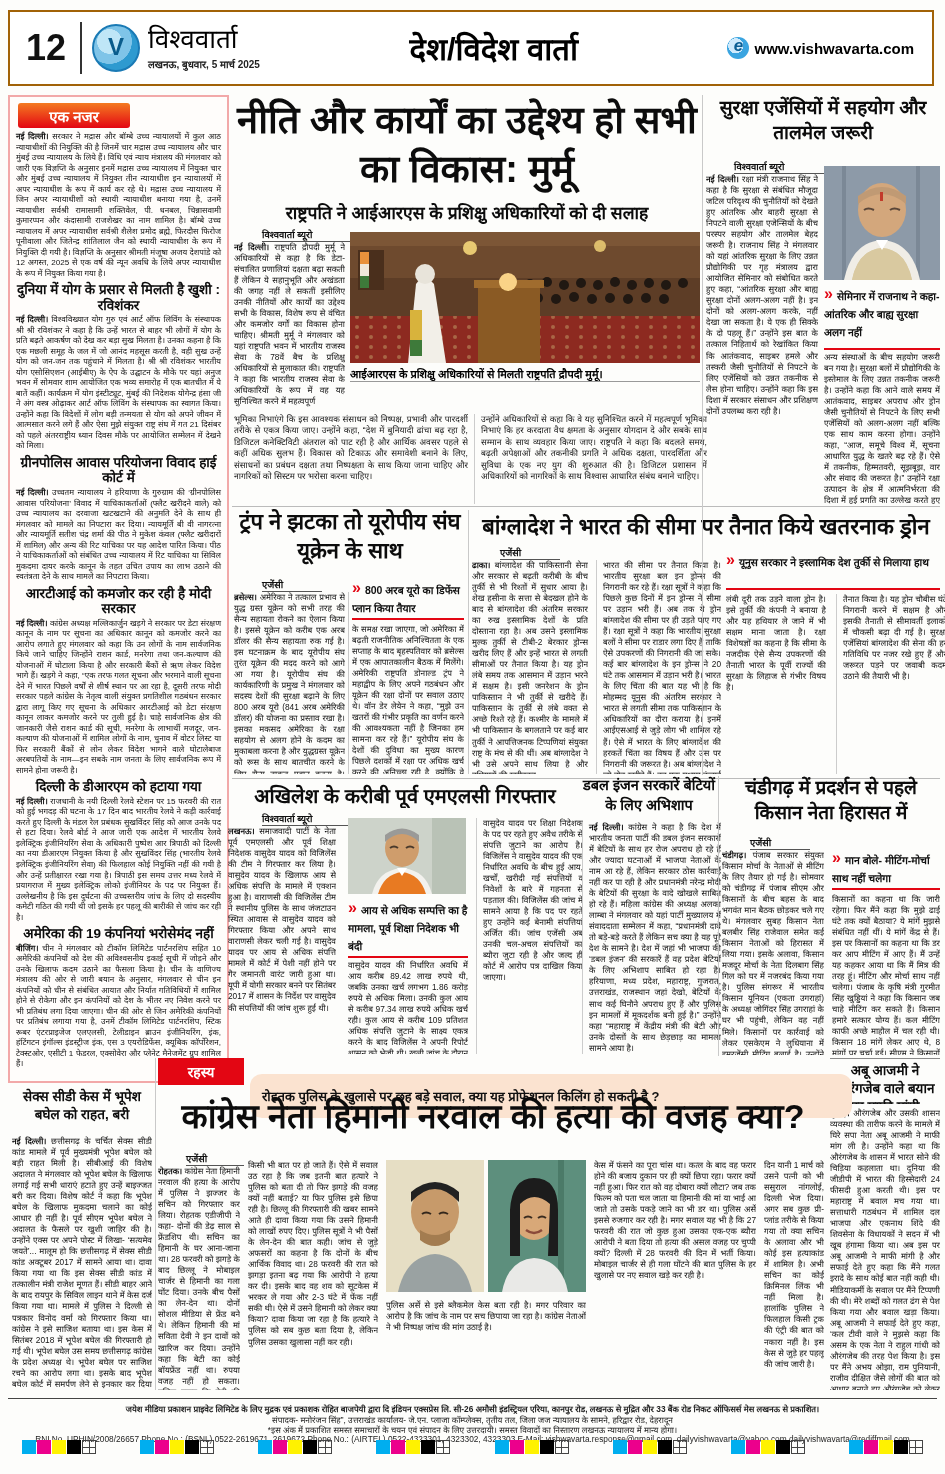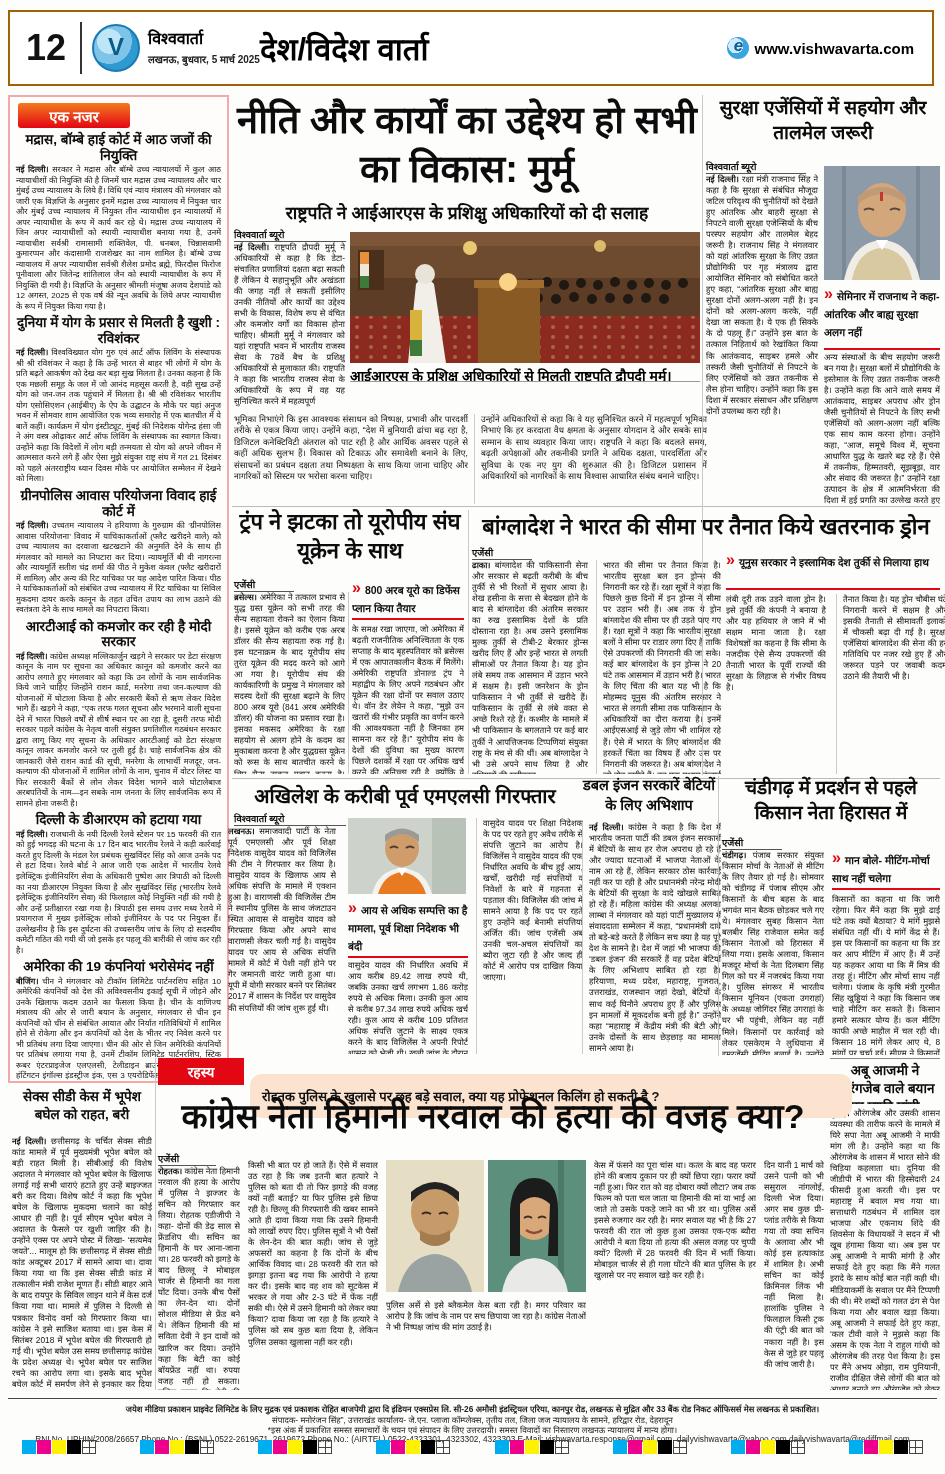--- a/index.html
+++ b/index.html
@@ -9,38 +9,38 @@
   .masthead{position:absolute;left:8px;top:10px;width:922px;height:72px;border:2px solid #a16207;
             background:#fff;display:flex;align-items:center;}
   .pagenum{font-size:36px;font-weight:bold;color:#111;padding:0 14px 0 16px;}
   .mh-div{width:2px;height:52px;background:#333;margin-right:10px;}
   .globe{width:44px;height:44px;border-radius:50%;
          background:radial-gradient(circle at 35% 35%,#bfe6f7 0 30%,#7fc4e8 31% 55%,#2e9ad0 56% 100%);
          border:2px solid #1a7ab5;position:relative;flex:0 0 auto;}
   .globe::after{content:"V";position:absolute;left:50%;top:50%;transform:translate(-50%,-54%);
          font-size:24px;font-weight:bold;color:#0a5c8c;}
   .brandbox{margin-left:8px;}
-  .brand{font-size:16px;font-weight:bold;color:#000;line-height:1;}
+  .brand{font-size:26px;font-weight:normal;color:#000;line-height:1;}
   .branddate{font-size:10px;font-weight:bold;color:#222;margin-top:5px;}
-  .section-title{flex:1;text-align:left;font-size:31px;font-weight:bold;color:#000;}
+  .section-title{flex:1;text-align:center;font-size:31px;font-weight:bold;color:#000;}
   .website{display:flex;align-items:center;gap:5px;padding-right:18px;font-size:15px;font-weight:bold;color:#000;}
   .eicon{width:22px;height:22px;border-radius:50%;
          background:radial-gradient(circle at 40% 40%,#cfeafc 0 40%,#3aa4e0 41% 100%);
          position:relative;flex:0 0 auto;}
   .eicon::after{content:"e";position:absolute;left:50%;top:50%;transform:translate(-50%,-58%);
          font-size:17px;font-weight:bold;color:#0b5e94;font-style:italic;}
   
   .hl{font-weight:bold;color:#0c0c0c;text-align:center;overflow:hidden;}
-  .byline{position:absolute;font-size:9.5px;font-weight:bold;color:#111;border-bottom:1px solid #555;}
+  .byline{position:absolute;font-size:9.5px;font-weight:bold;color:#111;border-bottom:1px solid #555;margin-left:28px;}
   .col{position:absolute;font-size:8.3px;line-height:1.33;text-align:justify;color:#141414;overflow:hidden;}
   .dl{font-weight:bold;}
   .pq{position:absolute;overflow:hidden;border-bottom:2px solid #e30613;padding-bottom:4px;}
   .pq .chev{color:#e30613;font-size:16px;font-weight:bold;float:left;margin-right:4px;line-height:1;}
   .pq .pqt{font-size:10.5px;font-weight:bold;color:#111;line-height:1.35;}
-  .caption{position:absolute;font-size:14px;font-weight:bold;color:#000;border-bottom:1px solid #999;overflow:hidden;}
+  .caption{position:absolute;font-size:11px;font-weight:bold;color:#000;border-bottom:1px solid #999;overflow:hidden;}
   .vrule{position:absolute;width:1px;background:#c9c9c9;}
   .hrule{position:absolute;height:1px;background:#bbb;}
   .photo{position:absolute;overflow:hidden;background:#ddd;}
   
   .ek{position:absolute;left:8px;top:95px;width:221px;height:988px;border:2px solid #f2a9a9;
       background:#fffdfb;padding:4px 6px;box-sizing:border-box;overflow:hidden;}
   .ek-label{width:112px;height:25px;background:linear-gradient(180deg,#f47a20,#e30613);
       color:#fff;font-size:15px;font-weight:bold;display:flex;align-items:center;justify-content:center;
       border-radius:3px;margin:2px 0 4px 2px;}
   .brief-h{font-size:13.5px;font-weight:bold;text-align:center;line-height:1.15;margin:3px 0 2px;color:#0c0c0c;}
@@ -80,21 +80,20 @@
     <div class="website">
       <span class="eicon"></span>
       <span>www.vishwavarta.com</span>
     </div>
   </header>
 
   <aside class="ek">
     <div class="ek-label">एक नजर</div>
 
     <div>
-      <div class="brief-h">मद्रास, बॉम्बे हाई कोर्ट में आठ जजों की नियुक्ति</div>
       <div class="brief-b"><b class="dl">नई दिल्ली।</b> <span>सरकार ने मद्रास और बॉम्बे उच्च न्यायालयों में कुल आठ न्यायाधीशों की नियुक्ति की है जिनमें चार मद्रास उच्च न्यायालय और चार मुंबई उच्च न्यायालय के लिये हैं। विधि एवं न्याय मंत्रालय की मंगलवार को जारी एक विज्ञप्ति के अनुसार इनमें मद्रास उच्च न्यायालय में नियुक्त चार और मुंबई उच्च न्यायालय में नियुक्त तीन न्यायाधीश इन न्यायालयों में अपर न्यायाधीश के रूप में कार्य कर रहे थे। मद्रास उच्च न्यायालय में जिन अपर न्यायाधीशों को स्थायी न्यायाधीश बनाया गया है, उनमें न्यायाधीश सर्वश्री रामासामी शक्तिवेल, पी. धनबल, चिन्नासवामी कुमारप्पन और कंदासामी राजशेखर का नाम शामिल है। बॉम्बे उच्च न्यायालय में अपर न्यायाधीश सर्वश्री शैलेश प्रमोद ब्रह्मे, फिरदौस फिरोज पूनीवाला और जितेन्द्र शांतिलाल जैन को स्थायी न्यायाधीश के रूप में नियुक्ति दी गयी है। विज्ञप्ति के अनुसार श्रीमती मंजूषा अजय देशपांडे को 12 अगस्त, 2025 से एक वर्ष की न्यून अवधि के लिये अपर न्यायाधीश के रूप में नियुक्त किया गया है।</span></div>
     </div>
     <div>
       <div class="brief-h">दुनिया में योग के प्रसार से मिलती है खुशी : रविशंकर</div>
       <div class="brief-b"><b class="dl">नई दिल्ली।</b> <span>विश्वविख्यात योग गुरु एवं आर्ट ऑफ लिविंग के संस्थापक श्री श्री रविशंकर ने कहा है कि उन्हें भारत से बाहर भी लोगों में योग के प्रति बढ़ते आकर्षण को देख कर बड़ा सुख मिलता है। उनका कहना है कि एक मछली समूह के जल में जो आनंद महसूस करती है, वही सुख उन्हें योग को जन-जन तक पहुंचाने में मिलता है। श्री श्री रविशंकर भारतीय योग एसोसिएशन (आईबीए) के ऐप के उद्घाटन के मौके पर यहां अनुज भवन में सोमवार शाम आयोजित एक भव्य समारोह में एक बातचीत में ये बातें कहीं। कार्यक्रम में योग इंस्टीट्यूट, मुंबई की निदेशक योगेन्द्र हंसा जी ने अंग वस्त्र ओढ़ाकर आर्ट ऑफ लिविंग के संस्थापक का स्वागत किया। उन्होंने कहा कि विदेशों में लोग बड़ी तन्मयता से योग को अपने जीवन में आत्मसात करने लगे हैं और ऐसा मुझे संयुक्त राष्ट्र संघ में गत 21 दिसंबर को पहले अंतरराष्ट्रीय ध्यान दिवस मौके पर आयोजित सम्मेलन में देखने को मिला।</span></div>
     </div>
     <div>
       <div class="brief-h">ग्रीनपोलिस आवास परियोजना विवाद हाई कोर्ट में</div>
       <div class="brief-b"><b class="dl">नई दिल्ली।</b> <span>उच्चतम न्यायालय ने हरियाणा के गुरुग्राम की ‘ग्रीनपोलिस आवास परियोजना’ विवाद में याचिकाकर्ताओं (फ्लैट खरीदने वाले) को उच्च न्यायालय का दरवाजा खटखटाने की अनुमति देने के साथ ही मंगलवार को मामले का निपटारा कर दिया। न्यायमूर्ति बी वी नागरत्ना और न्यायमूर्ति सतीश चंद्र शर्मा की पीठ ने मुकेश कंवल (फ्लैट खरीदारों में शामिल) और अन्य की रिट याचिका पर यह आदेश पारित किया। पीठ ने याचिकाकर्ताओं को संबंधित उच्च न्यायालय में रिट याचिका या सिविल मुकदमा दायर करके कानून के तहत उचित उपाय का लाभ उठाने की स्वतंत्रता देने के साथ मामले का निपटारा किया।</span></div>
     </div>

